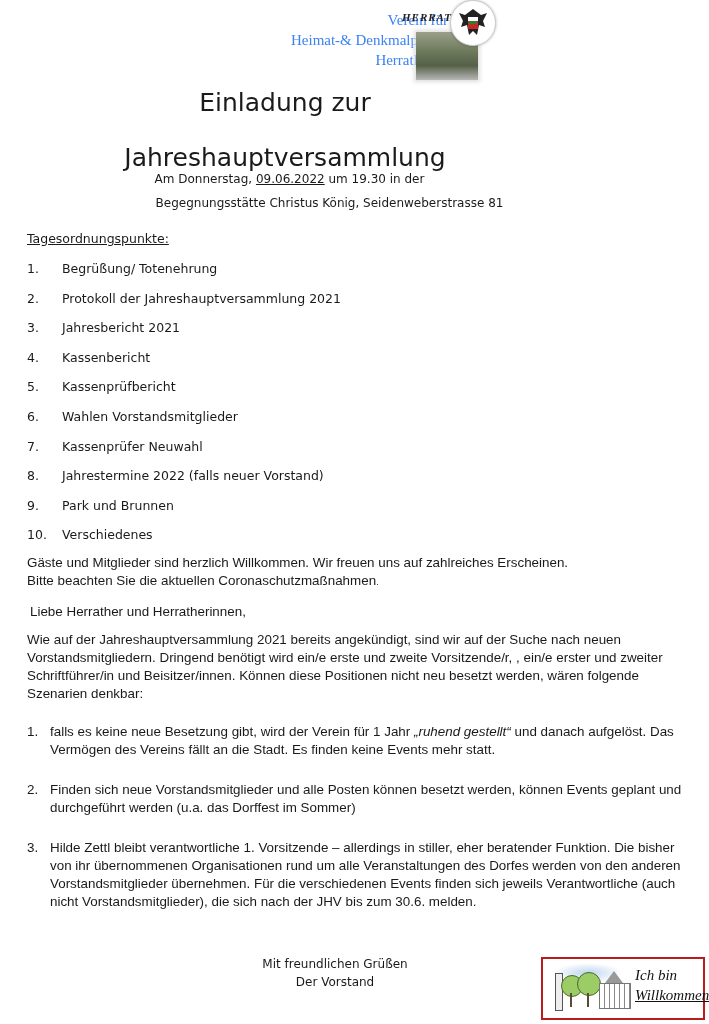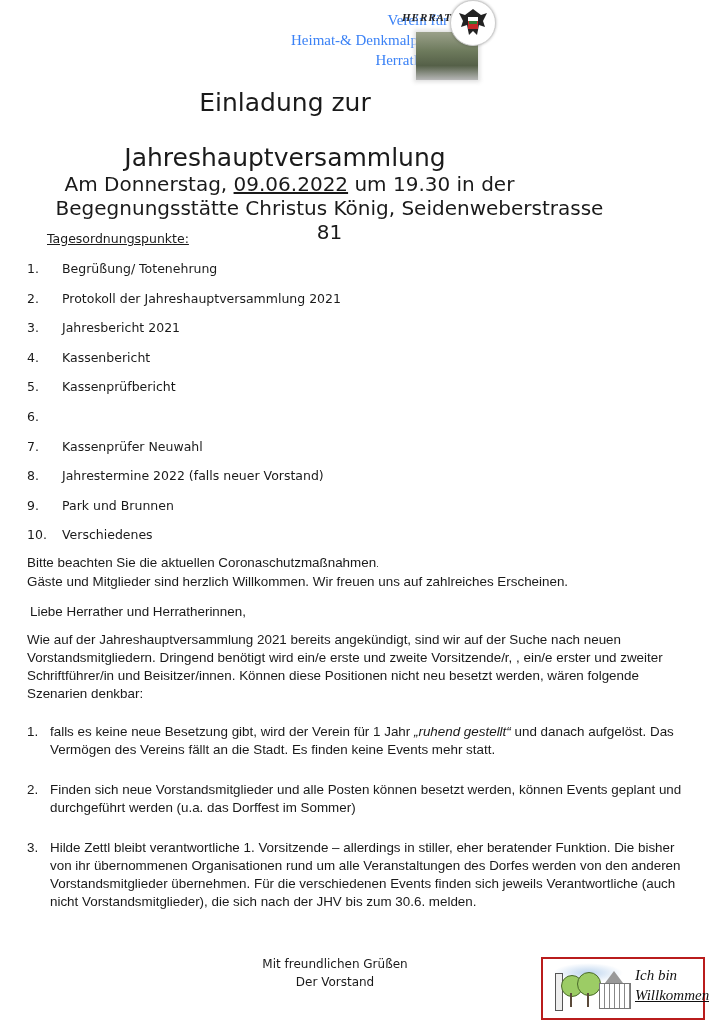--- a/index.html
+++ b/index.html
@@ -7,26 +7,26 @@
 
   .org-name { position: absolute; left: 258px; top: 10px; width: 190px; text-align: right; font-family: "Liberation Serif", serif; font-size: 15px; line-height: 20px; color: #3b82f6; }
   .logo-wrap { position: absolute; left: 398px; top: 0; width: 105px; height: 84px; }
   .logo-herrath-text { position: absolute; left: 4px; top: 11px; font-family: "Liberation Serif", serif; font-style: italic; font-weight: bold; font-size: 11px; letter-spacing: 1px; color: #222; }
   .logo-seal { position: absolute; left: 52px; top: 0; width: 44px; height: 44px; border-radius: 50%; background: #fff; border: 1px solid #ccc; box-shadow: 0 0 3px rgba(0,0,0,0.3); overflow: hidden; }
   .logo-photo { position: absolute; left: 18px; top: 32px; width: 62px; height: 48px; background: linear-gradient(180deg, #9aa08a 0%, #6d7a5c 40%, #556048 70%, #b7b7b7 100%); box-shadow: 0 0 4px 2px rgba(220,220,220,0.9); }
 
   .title { position: absolute; left: 0; width: 570px; text-align: center; font-family: "DejaVu Sans", sans-serif; font-size: 25px; color: #1a1a1a; }
   .title.l1 { top: 88px; }
   .title.l2 { top: 128px; margin-top: 15px; }
-  .subline { position: absolute; left: 0; width: 579px; text-align: center; font-family: "DejaVu Sans", sans-serif; font-size: 20px; color: #1a1a1a; }
+  .subline { position: absolute; left: 0; width: 579px; text-align: center; font-family: "DejaVu Sans", sans-serif; font-size: 12px; color: #1a1a1a; }
   .subline.l1 { top: 172px; }
   .subline.l2 { top: 196px; margin-left: 40px; }
   .u { text-decoration: underline; }
 
-  .agenda-head { position: absolute; left: 27px; top: 231px; font-family: "DejaVu Sans", sans-serif; font-size: 12.5px; text-decoration: underline; margin-left: 20px; }
+  .agenda-head { position: absolute; left: 27px; top: 231px; font-family: "DejaVu Sans", sans-serif; font-size: 12.5px; text-decoration: underline; }
   .agenda { position: absolute; left: 27px; top: 261px; margin: 0; padding: 0; list-style: none; }
   .agenda li { height: 29.6px; font-family: "DejaVu Sans", sans-serif; font-size: 12.5px; display: flex; }
   .agenda .num { width: 35px; }
 
   .p { position: absolute; left: 27px; width: 670px; font-family: "Liberation Sans", sans-serif; font-size: 13.4px; line-height: 18px; color: #1a1a1a; }
   .p1 { top: 554px; }
   .p1 .small { font-size: 9px; }
   .p2 { top: 603px; left: 30px; }
   .p3 { top: 631px; }
 
@@ -95,42 +95,43 @@
   <li>
       <span class="num">4.</span>
       <span>Kassenbericht</span>
     </li>
   <li>
       <span class="num">5.</span>
       <span>Kassenprüfbericht</span>
     </li>
   <li>
       <span class="num">6.</span>
+      <span>Wahlen Vorstandsmitglieder</span>
     </li>
   <li>
       <span class="num">7.</span>
       <span>Kassenprüfer Neuwahl</span>
     </li>
   <li>
       <span class="num">8.</span>
       <span>Jahrestermine 2022 (falls neuer Vorstand)</span>
     </li>
   <li>
       <span class="num">9.</span>
       <span>Park und Brunnen</span>
     </li>
   <li>
       <span class="num">10.</span>
       <span>Verschiedenes</span>
     </li>
 </ul>
 
 <div class="p p1">
+  <div>Gäste und Mitglieder sind herzlich Willkommen.  Wir freuen uns auf zahlreiches Erscheinen.</div>
   <div><span>Bitte beachten Sie die aktuellen Coronaschutzmaßnahmen</span><span class="small">.</span></div>
-  <div>Gäste und Mitglieder sind herzlich Willkommen.  Wir freuen uns auf zahlreiches Erscheinen.</div>
 </div>
 
 <div class="p p2">Liebe Herrather und Herratherinnen,</div>
 
 <div class="p p3">Wie auf der Jahreshauptversammlung  2021 bereits angekündigt, sind wir auf der Suche nach neuen Vorstandsmitgliedern. Dringend benötigt wird ein/e erste und zweite Vorsitzende/r, , ein/e erster und zweiter Schriftführer/in und Beisitzer/innen. Können diese Positionen nicht neu besetzt werden, wären folgende Szenarien denkbar:</div>
 
 <ul class="scenarios">
   <li>
     <span class="num">1.</span>
     <span class="txt"><span>falls es keine neue Besetzung gibt, wird der Verein für 1 Jahr </span><i>„ruhend gestellt“</i><span> und danach aufgelöst. Das Vermögen des Vereins fällt an die Stadt. Es finden keine Events mehr statt.</span></span>

